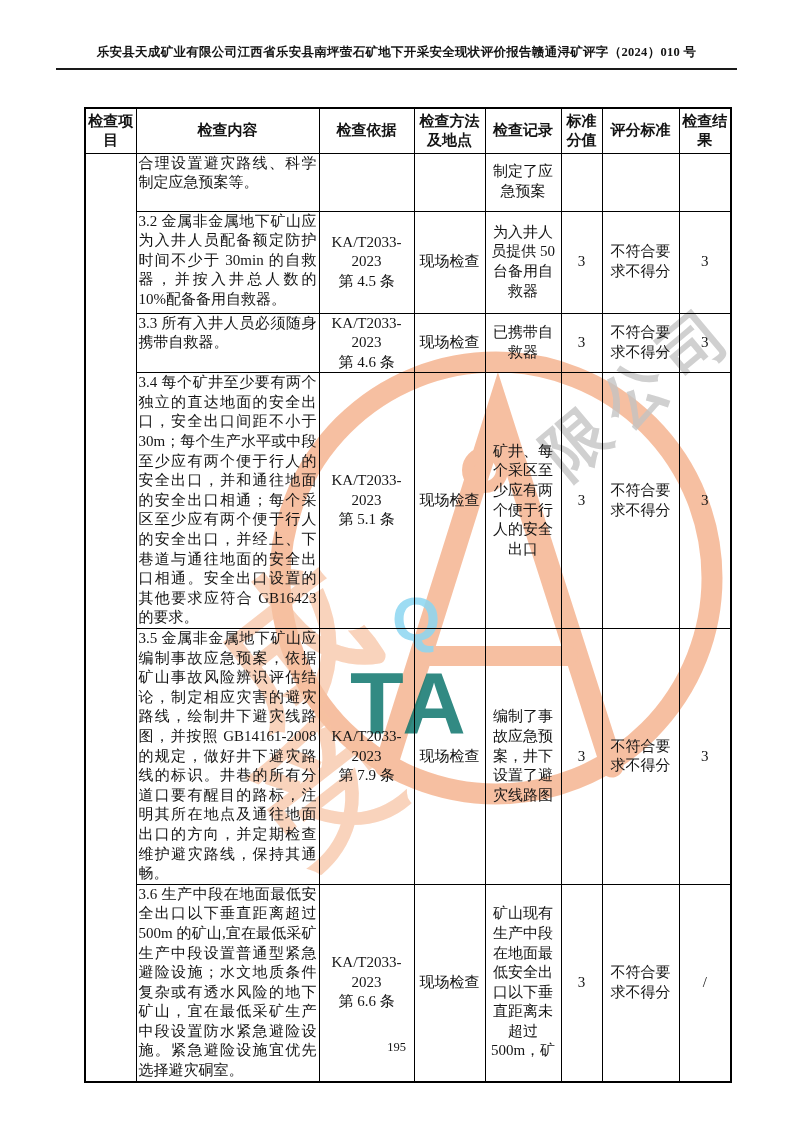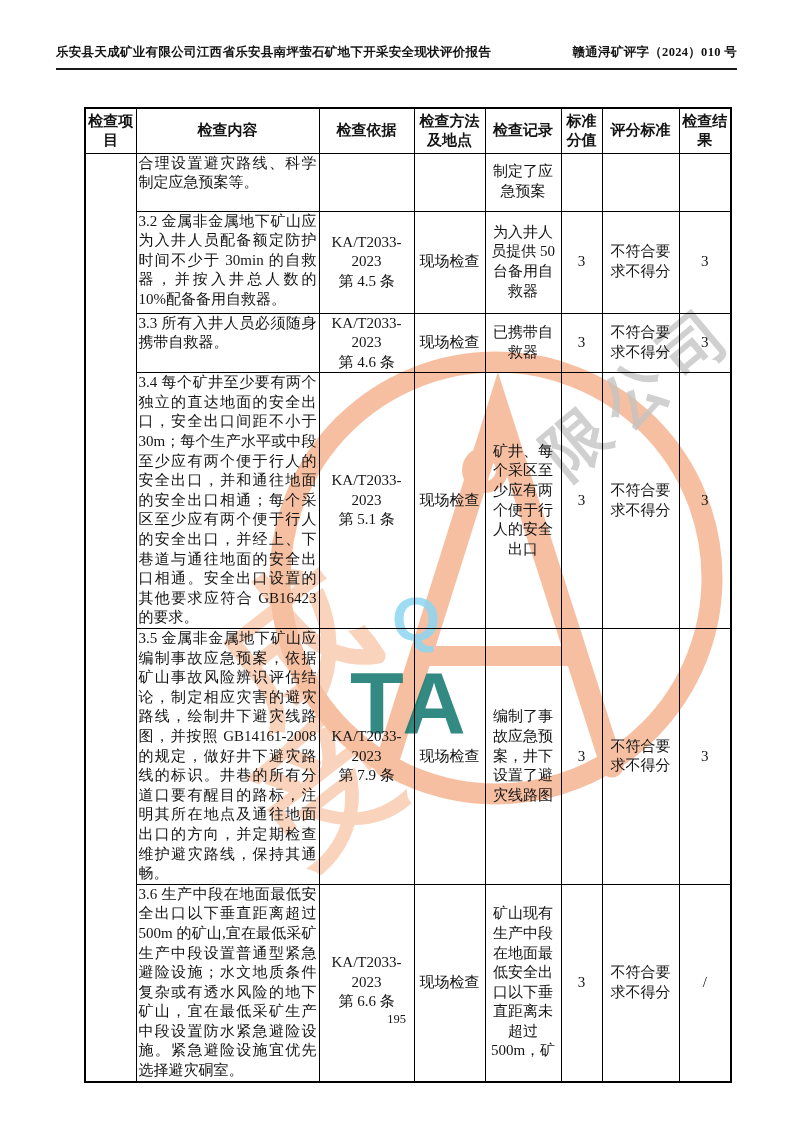--- a/index.html
+++ b/index.html
@@ -4,21 +4,21 @@
 <style>
   html,body { margin:0; padding:0; background:#e8e8e8; }
   .page {
     position:relative; width:793px; height:1122px; margin:0 auto;
     background:#ffffff; overflow:hidden;
     font-family:"Liberation Serif","DejaVu Serif",serif; color:#141414;
   }
   
   .doc-header {
     position:absolute; left:56px; top:44px; width:681px; z-index:2;
-    display:flex; justify-content:space-between; align-items:flex-end;
+    display:flex; justify-content:center; align-items:flex-end;
     font-size:12.5px; font-weight:bold; letter-spacing:0.3px;
     border-bottom:2px solid #1a1a1a; padding-bottom:7px;
   }
   .doc-header .hl { max-width:470px; }
   
   .wm-layer { position:absolute; inset:0; z-index:0; pointer-events:none; }
   .wm-logo { position:absolute; left:236px; top:318px; opacity:0.80; }
   .wm-q {
     position:absolute; left:392px; top:583px;
     font-family:"Liberation Sans","DejaVu Sans",sans-serif; font-weight:bold;
@@ -60,21 +60,21 @@
   tr.r2      { height:40px; }
   tr.r3      { height:246px;font-family:Liberation Serif, serif; }
   tr.r4      { height:237px;padding-left:18px; }
   tr.r5      { height:197px;margin-left:12px; }
   tr.r4 td   { border-top-style:dashed; }
   td.c-content { text-align:justify; vertical-align:top; padding:0 2px; }
   td.c-mid     { text-align:center; vertical-align:middle; padding:0 2px; }
   td.c-project { vertical-align:top; }
   
   .page-num {
-    position:absolute; left:0; right:0; top:1012px; z-index:2;
+    position:absolute; left:0; right:0; top:1040px; z-index:2;
     text-align:center; font-size:12.5px;
   }
 </style>
 </head>
 <body>
 
 <div class="page">
 
   <div class="wm-layer">
     <svg class="wm-logo" width="520" height="520" viewBox="0 0 520 520">

